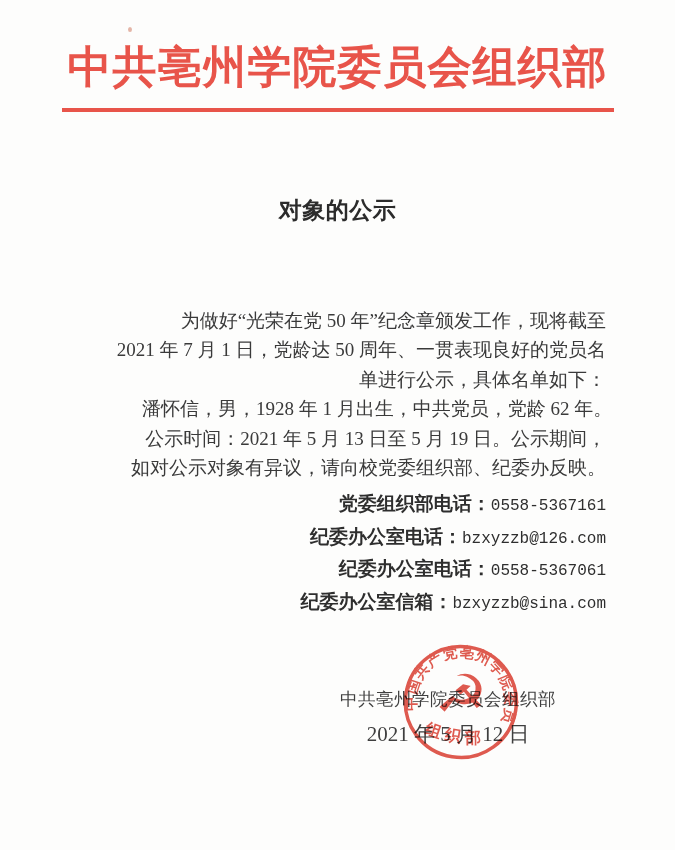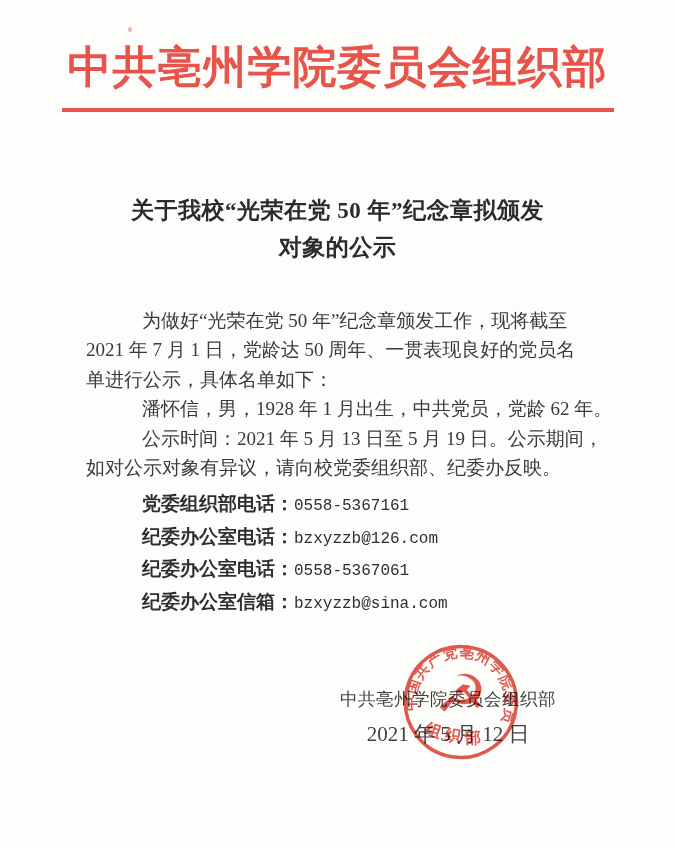--- a/index.html
+++ b/index.html
@@ -16,21 +16,21 @@
     position:absolute;top:108px;left:62px;width:552px;height:3.5px;
     background:#e8544a;
   }
   .doc-title{
     position:absolute;top:193px;left:0;width:675px;text-align:center;
     font-size:23px;font-weight:bold;color:#2b2b2b;line-height:36.5px;
     letter-spacing:0.5px;
   }
   .body-block{
     position:absolute;top:306px;left:86px;width:520px;
-    font-size:19px;color:#3a3a3a;line-height:29.4px;
+    font-size:19px;color:#3a3a3a;line-height:29.4px;text-align:right;
   }
   .ln{white-space:nowrap;}
   .indent{text-indent:56px;}
   .contacts{margin-top:7px;}
   .contact-line{font-weight:bold;color:#2e2e2e;}
   .contact-value{
     font-family:"Liberation Mono","DejaVu Sans Mono",monospace;
     font-size:16px;font-weight:normal;letter-spacing:0px;
   }
   .sig-org{
@@ -67,21 +67,20 @@
 </head>
 <body>
 
 <div class="page">
 
   <div class="org-header">中共亳州学院委员会组织部</div>
 
   <div class="org-rule"></div>
 
   <div class="doc-title">
-    <div>关于我校“光荣在党 50 年”纪念章拟颁发</div>
     <div>对象的公示</div>
   </div>
 
   <div class="body-block">
     <div class="ln indent">为做好“光荣在党 50 年”纪念章颁发工作，现将截至</div>
     <div class="ln">2021 年 7 月 1 日，党龄达 50 周年、一贯表现良好的党员名</div>
     <div class="ln">单进行公示，具体名单如下：</div>
     <div class="ln indent">潘怀信，男，1928 年 1 月出生，中共党员，党龄 62 年。</div>
     <div class="ln indent">公示时间：2021 年 5 月 13 日至 5 月 19 日。公示期间，</div>
     <div class="ln">如对公示对象有异议，请向校党委组织部、纪委办反映。</div>

